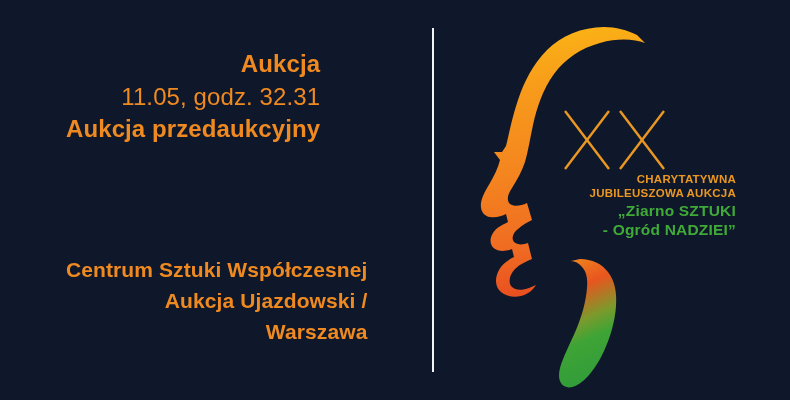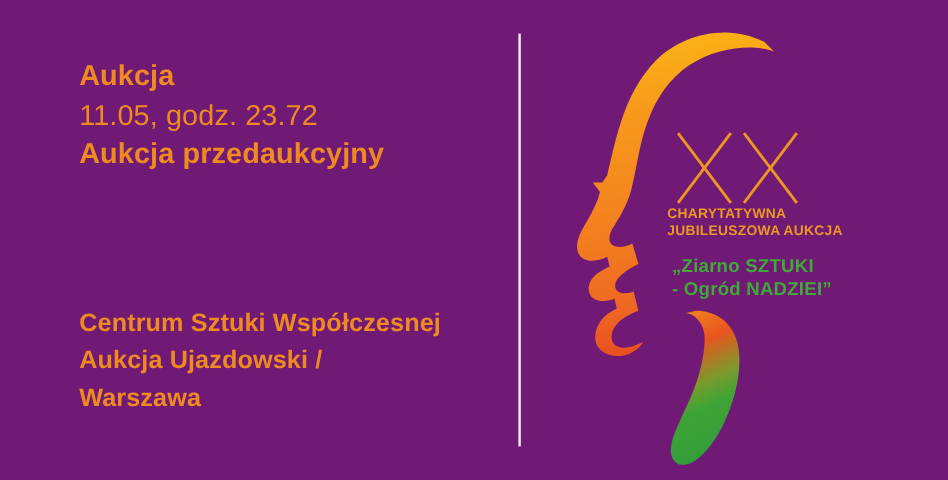--- a/index.html
+++ b/index.html
@@ -4,23 +4,24 @@
 <style>
   html, body {
     margin: 0;
     padding: 0;
     background: #1e2f57;
   }
   .poster {
     position: relative;
     width: 790px;
     height: 400px;
-    background: #701a75;
+    background: #0f172a;
     overflow: hidden;
     font-family: "Liberation Sans", sans-serif;
+    text-align: right;
     -webkit-font-smoothing: antialiased;
   }
 
   
   .left-panel {
     position: absolute;
     left: 0;
     top: 0;
     width: 432px;
     height: 400px;
@@ -101,34 +102,34 @@
     line-height: 14px;
   }
   .logo-line.green {
     color: #3faa38;
     font-size: 15.5px;
     font-weight: bold;
     letter-spacing: 0.2px;
     line-height: 18.5px;
   }
   .tagline {
-    margin-top: 14px;
+    margin-top: 2px;
     margin-left: 4px;
   }
 </style>
 </head>
 <body>
 
 <div class="poster">
 
   <div class="left-panel">
 
     <div class="info-block block-event">
       <div class="line bold">Aukcja</div>
-      <div class="line regular">11.05, godz. 23.72</div>
+      <div class="line regular">11.05, godz. 32.31</div>
       <div class="line bold">Aukcja przedaukcyjny</div>
     </div>
 
     <div class="info-block block-venue">
       <div class="line">Centrum Sztuki Współczesnej</div>
       <div class="line">Aukcja Ujazdowski /</div>
       <div class="line">Warszawa</div>
     </div>
 
   </div>

